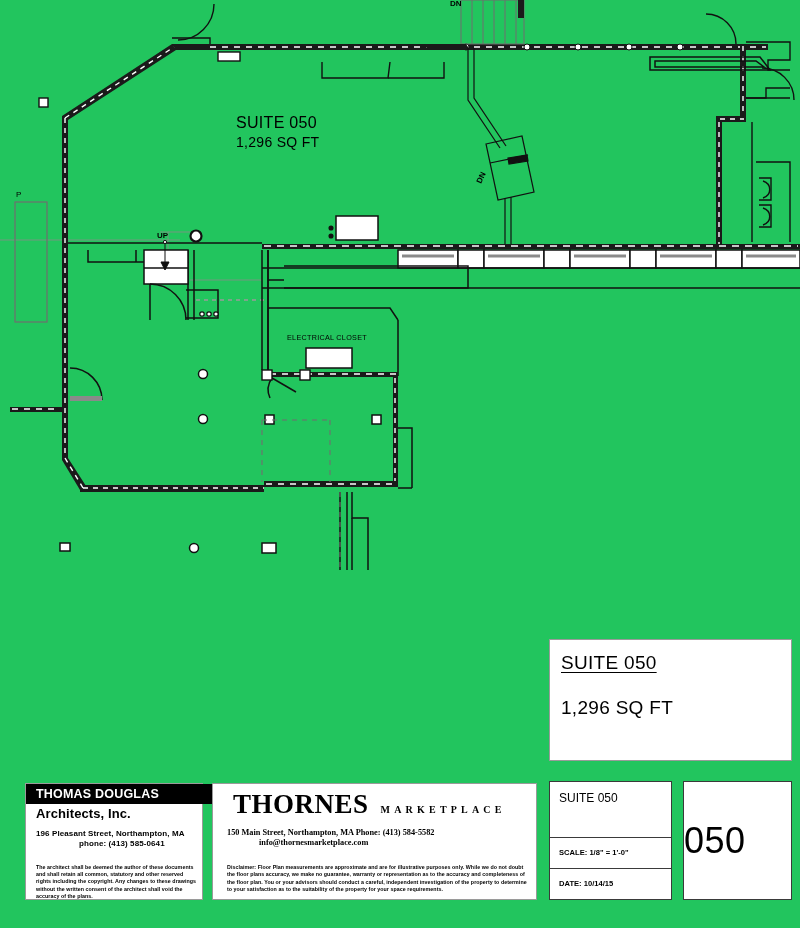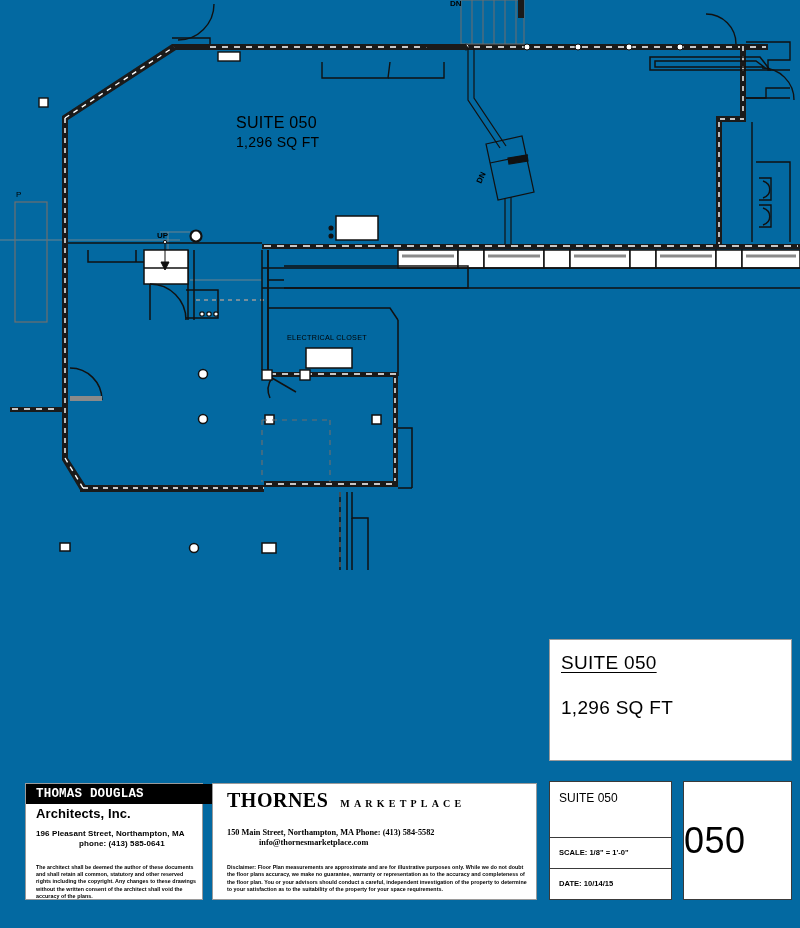--- a/index.html
+++ b/index.html
@@ -5,21 +5,21 @@
   * { box-sizing: border-box; }
   html, body {
     margin: 0; padding: 0;
     background: #ffffff;
     font-family: "Liberation Sans", sans-serif;
   }
   #page {
     position: relative;
     width: 800px;
     height: 928px;
-    background: #0369a1;
+    background: #22c55e;
     overflow: hidden;
   }
 
   
   #plan-area {
     position: absolute;
     left: 0; top: 0;
     width: 800px; height: 600px;
   }
   #plan-svg { display: block; width: 800px; height: 600px; }
@@ -60,21 +60,20 @@
   
   #architect-block {
     left: 25px; top: 783px;
     width: 178px; height: 117px;
     border: 1px solid #9a9a9a;
   }
   #architect-band {
     position: absolute; left: 0; top: 0;
     width: 190px; height: 20px;
     background: #000;
-    font-family: Liberation Mono, monospace;
   }
   #architect-name {
     position: absolute; left: 10px; top: 3px;
     color: #fff; font-size: 12.5px; font-weight: bold;
     letter-spacing: 0.2px;
   }
   #architect-sub {
     position: absolute; left: 10px; top: 22px;
     color: #000; font-size: 13px; font-weight: bold;
     letter-spacing: 0.1px;
@@ -104,22 +103,22 @@
     left: 212px; top: 783px;
     width: 325px; height: 117px;
     border: 1px solid #9a9a9a;
   }
   #thornes-logo {
     position: absolute; left: 14px; top: 5px;
     white-space: nowrap;
   }
   #thornes-word {
     font-family: "Liberation Serif", serif;
-    font-size: 20px; font-weight: bold;
-    color: #000; letter-spacing: 0.5px;
+    font-size: 27px; font-weight: bold;
+    color: #000; letter-spacing: 0.5px; margin-left: 6px;
   }
   #thornes-marketplace {
     font-family: "Liberation Serif", serif;
     font-size: 10px; font-weight: bold;
     color: #000; letter-spacing: 4.2px;
     margin-left: 12px;
   }
   #thornes-addr {
     position: absolute; left: 14px; top: 43px;
     font-family: "Liberation Serif", serif;

